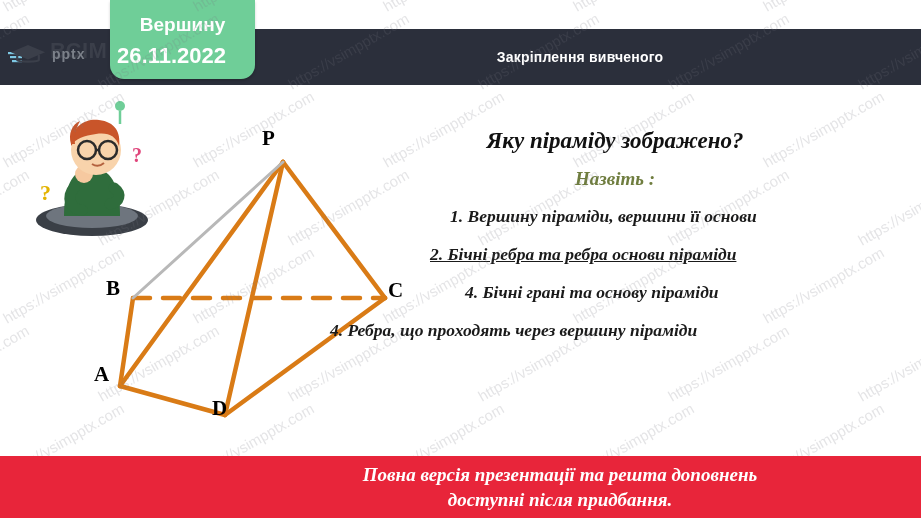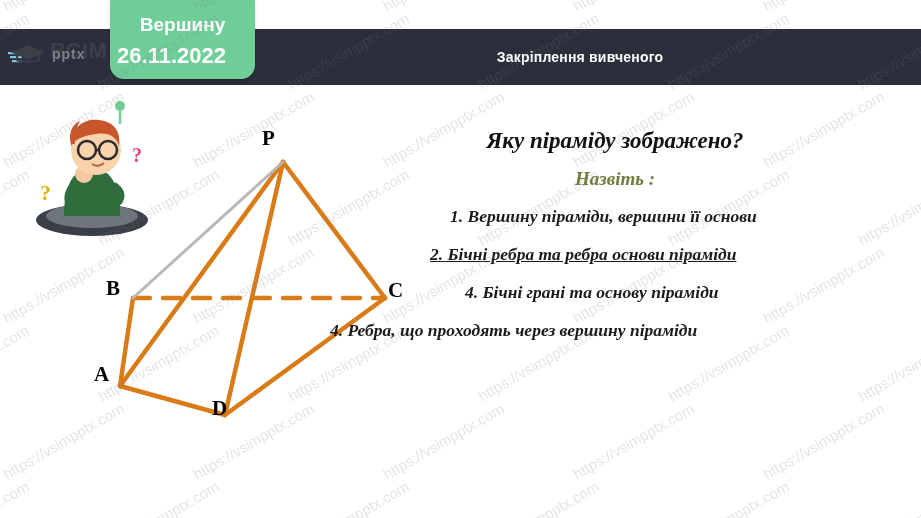--- a/index.html
+++ b/index.html
@@ -387,15 +387,21 @@
       <div class="wm" style="left: 570px; top: 468px;">https://vsimpptx.com</div>
       <div class="wm" style="left: 760px; top: 468px;">https://vsimpptx.com</div>
       <div class="wm" style="left: -95px; top: 546px;">https://vsimpptx.com</div>
       <div class="wm" style="left: 95px; top: 546px;">https://vsimpptx.com</div>
       <div class="wm" style="left: 285px; top: 546px;">https://vsimpptx.com</div>
       <div class="wm" style="left: 475px; top: 546px;">https://vsimpptx.com</div>
       <div class="wm" style="left: 665px; top: 546px;">https://vsimpptx.com</div>
       <div class="wm" style="left: 855px; top: 546px;">https://vsimpptx.com</div>
     </div>
 
+  <div class="bottom-banner">
+    <div class="msg">
+      <span>Повна версія презентації та решта доповнень</span><br>
+      <span>доступні після придбання.</span>
+    </div>
+  </div>
 
 
 </div>
 
 </body></html>

